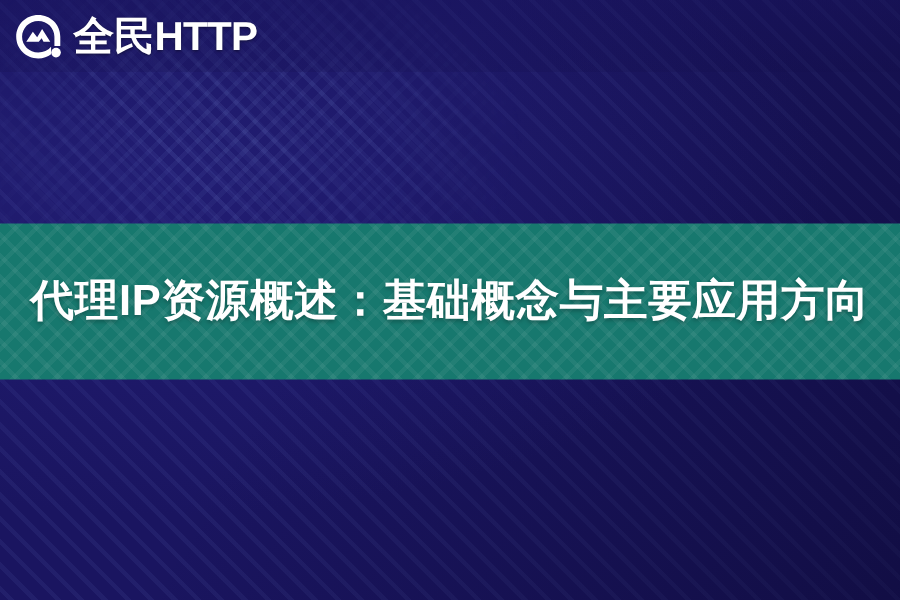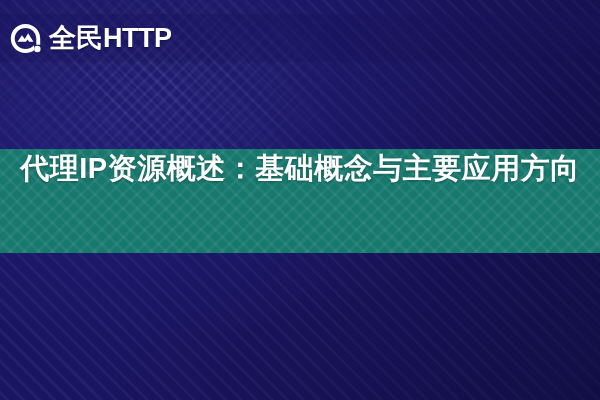--- a/index.html
+++ b/index.html
@@ -56,21 +56,21 @@
         rgba(140,165,235,0.00) 0px, rgba(140,165,235,0.00) 6px,
         rgba(140,165,235,0.09) 6px, rgba(140,165,235,0.09) 9px);
     -webkit-mask-image: radial-gradient(60% 70% at 46% 58%, #000 0%, rgba(0,0,0,0) 78%);
             mask-image: radial-gradient(60% 70% at 46% 58%, #000 0%, rgba(0,0,0,0) 78%);
     pointer-events: none;
   }
 
   
   .header-strip {
     position: absolute;
-    left: 0; top: 14px;
+    left: 0; top: 0;
     width: 600px; height: 48px;
     background: linear-gradient(180deg, rgba(24,19,90,0.42) 0%, rgba(19,14,74,0.20) 100%);
   }
 
   .logo {
     position: absolute;
     left: 9px;
     top: 7px;
     display: flex;
     align-items: center;
@@ -105,20 +105,21 @@
     height: 104px;
     background-color: #17786e;
     background-image:
       repeating-linear-gradient(45deg,
         rgba(255,255,255,0.00) 0px, rgba(255,255,255,0.00) 7px,
         rgba(255,255,255,0.055) 7px, rgba(255,255,255,0.055) 10px),
       repeating-linear-gradient(-45deg,
         rgba(255,255,255,0.00) 0px, rgba(255,255,255,0.00) 7px,
         rgba(255,255,255,0.05) 7px, rgba(255,255,255,0.05) 10px);
     display: flex;
+    align-items: center;
     justify-content: center;
   }
   .title-text {
     width: 560px;
     margin: 0;
     padding: 0;
     color: #ffffff;
     font-size: 29px;
     font-weight: bold;
     line-height: 38px;

